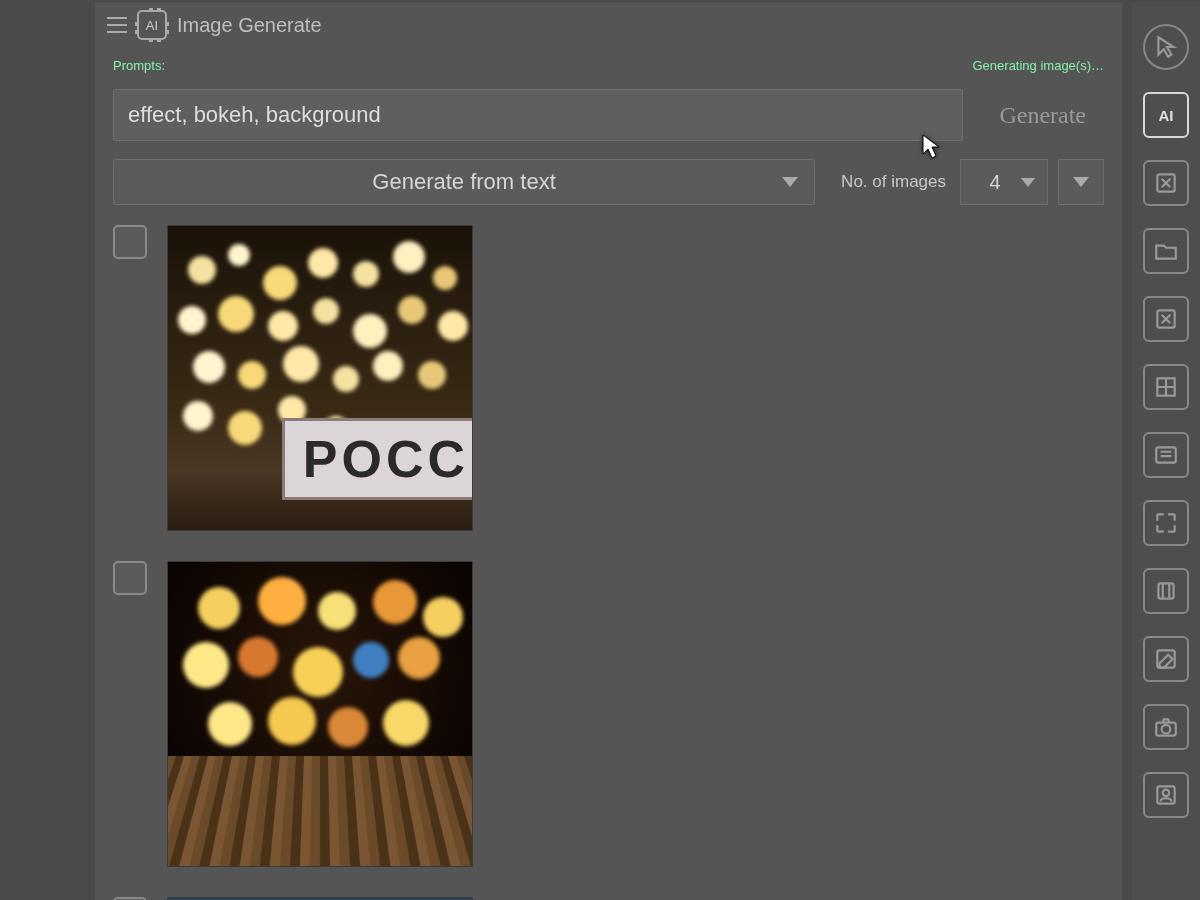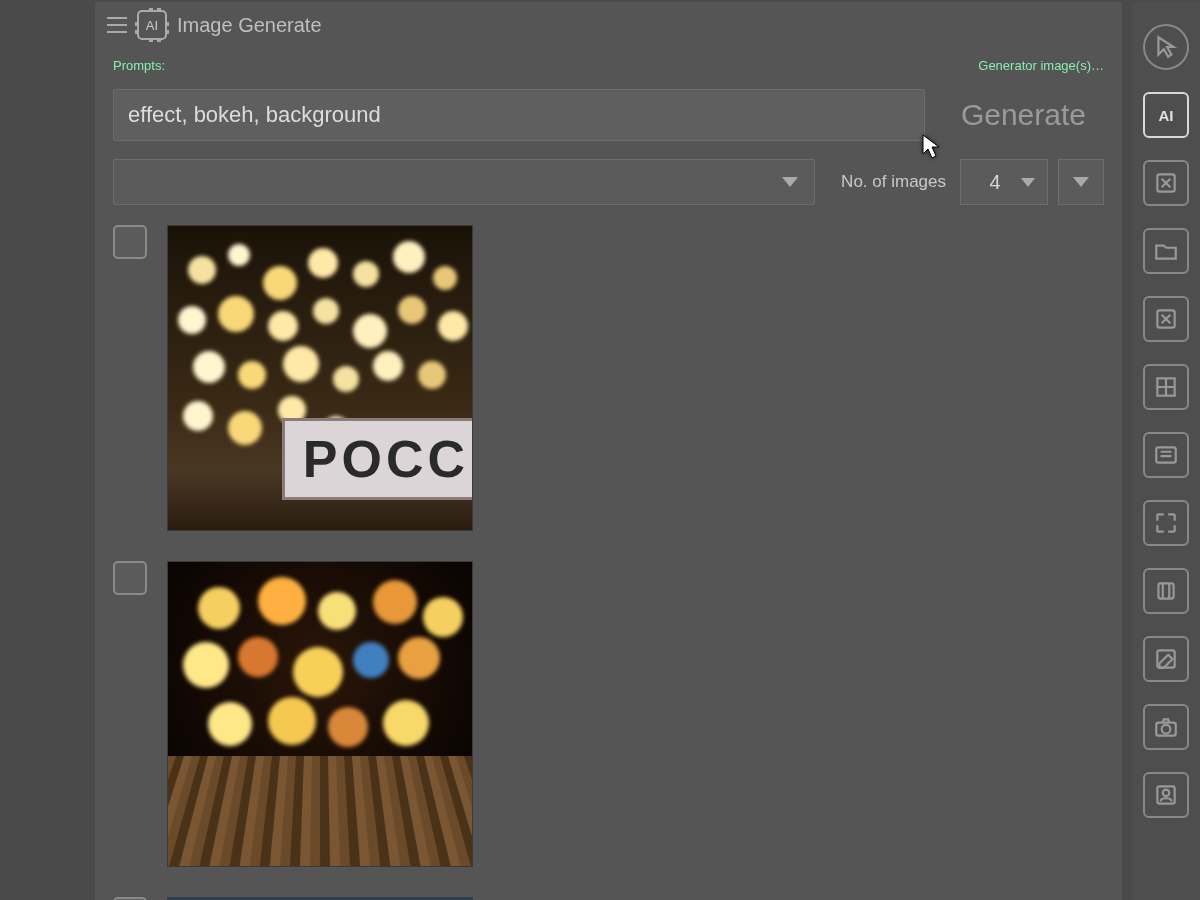--- a/index.html
+++ b/index.html
@@ -72,25 +72,26 @@
   background: #5f5f5f;
   border: 1px solid #6e6e6e;
   border-radius: 2px;
   padding: 12px 14px;
   font-size: 22px;
   color: #ddd;
   outline: none;
 }
 .generate-btn {
   color: #9a9a9a;
-  font-size: 30px;
+  font-size: 24px;
   background: none;
   border: none;
   padding: 0 18px;
   cursor: pointer;
+  font-family: Liberation Serif, serif;
 }
 .controls-row {
   display: flex;
   gap: 10px;
   padding: 8px 18px 14px 18px;
   align-items: center;
 }
 .mode-select {
   flex: 1;
   background: #5b5b5b;
@@ -248,30 +249,31 @@
         <span class="chip-tick" style="left:-4px;top:10px"></span>
         <span class="chip-tick" style="left:-4px;top:18px"></span>
         <span class="chip-tick" style="right:-4px;top:10px"></span>
         <span class="chip-tick" style="right:-4px;top:18px"></span>
       </span>
       <span>Image Generate</span>
     </div>
 
     <div class="prompts-row">
       <span>Prompts:</span>
-      <span>Generator image(s)…</span>
+      <span>Generating image(s)…</span>
     </div>
 
     <div class="input-row">
       <input class="prompt-input" type="text" value="effect, bokeh, background" style="">
       <button class="generate-btn">Generate</button>
     </div>
 
     <div class="controls-row">
       <div class="mode-select">
+        <span>Generate from text</span>
         <span class="chevron"></span>
       </div>
       <span class="numlabel">No. of images</span>
       <div class="num-select">
         <span style="margin-right:18px">4</span>
         <span class="chevron"></span>
       </div>
       <div class="extra-btn">
         <span class="chevron" style="position:static"></span>
       </div>

